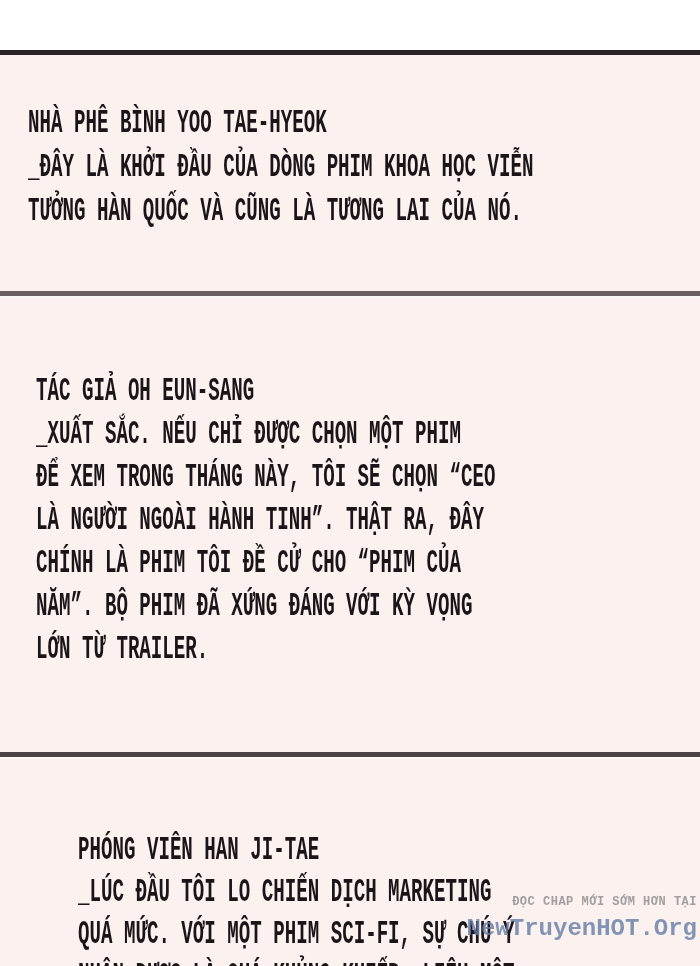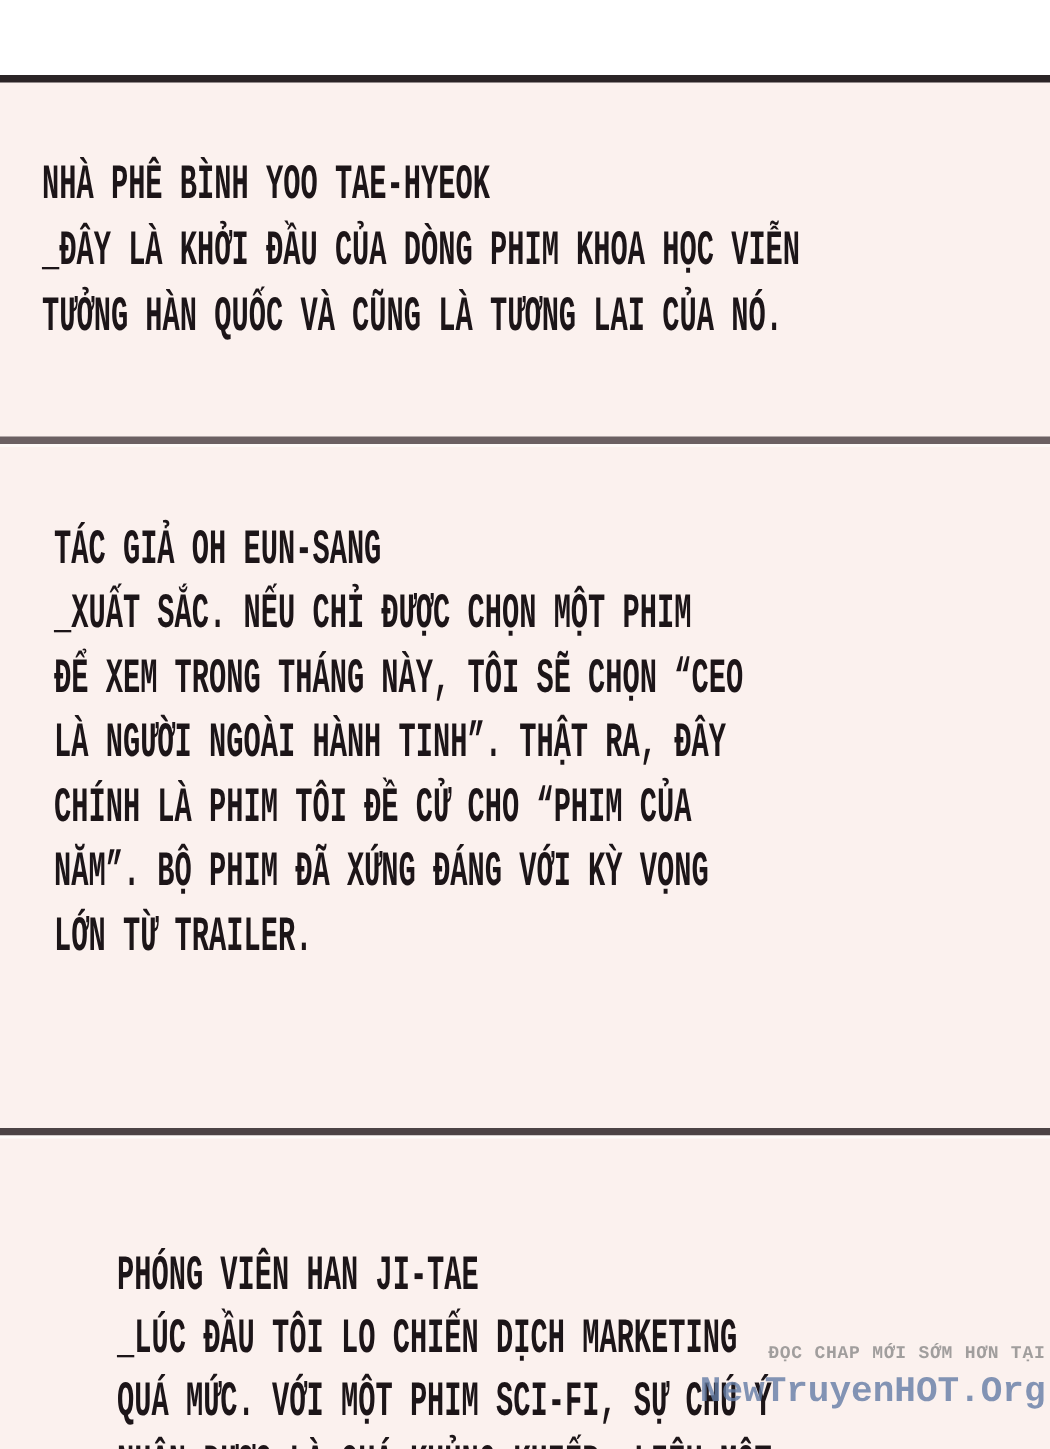--- a/index.html
+++ b/index.html
@@ -31,21 +31,21 @@
   .divider-bottom { top: 752px; height: 5px; background: #4c4345; }
   .divider-light-1 { top: 296px; height: 2px; background: #fdf9f7; }
   .divider-light-2 { top: 757px; height: 2px; background: #fefbf9; }
 
   .panel {
     position: absolute;
     left: 0;
     width: 700px;
   }
   .panel-1 { top: 55px;  height: 236px; }
-  .panel-2 { top: 283px; height: 454px; }
+  .panel-2 { top: 308px; height: 454px; }
   .panel-3 { top: 759px; height: 207px; margin-left: 32px; }
 
   .text-block {
     position: absolute;
     color: #1c1518;
   }
   .panel-1 .text-block { left: 28px; top: 47px;  line-height: 44px; }
   .panel-2 .text-block { left: 36px; top: 62px;  line-height: 43px; }
   .panel-3 .text-block { left: 46px; top: 71px;  line-height: 42px; }
 

